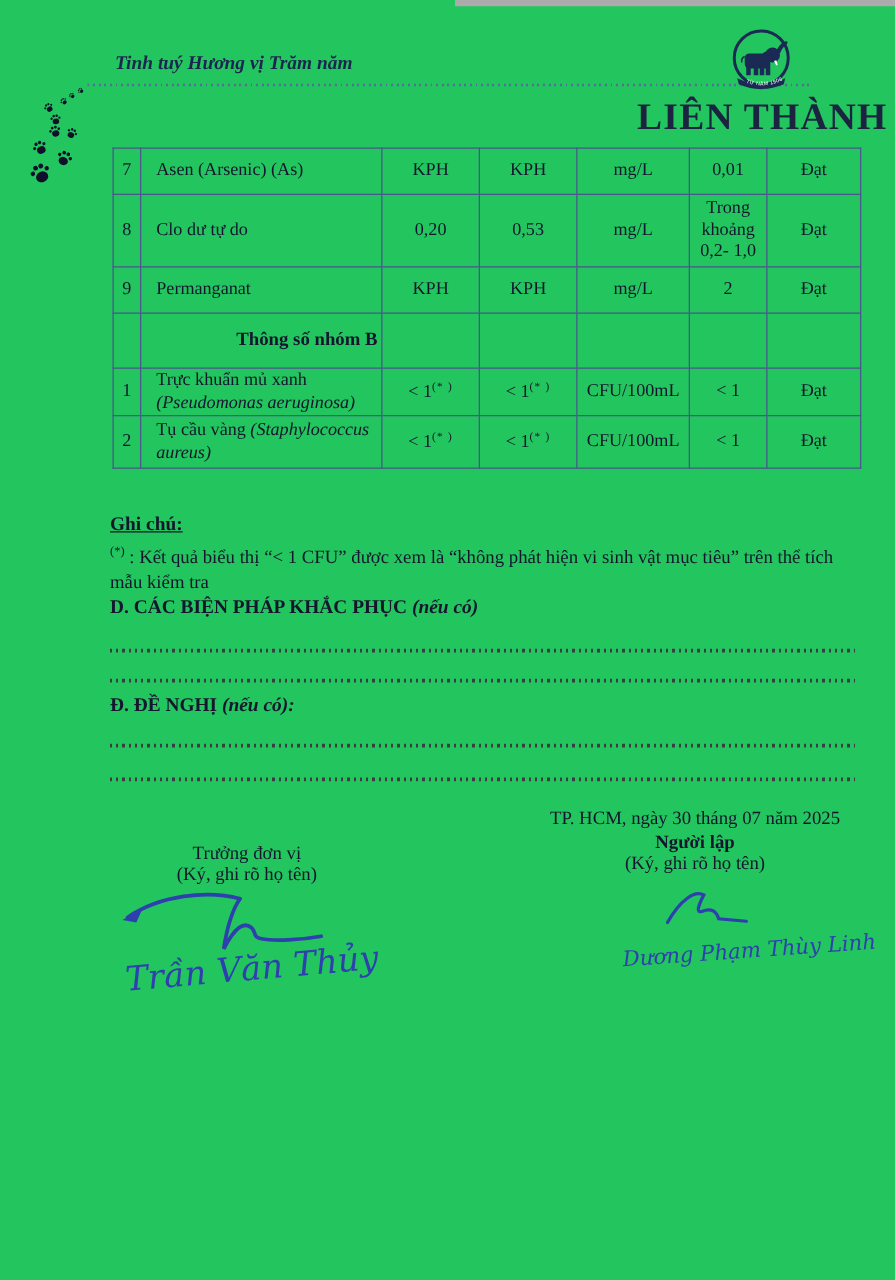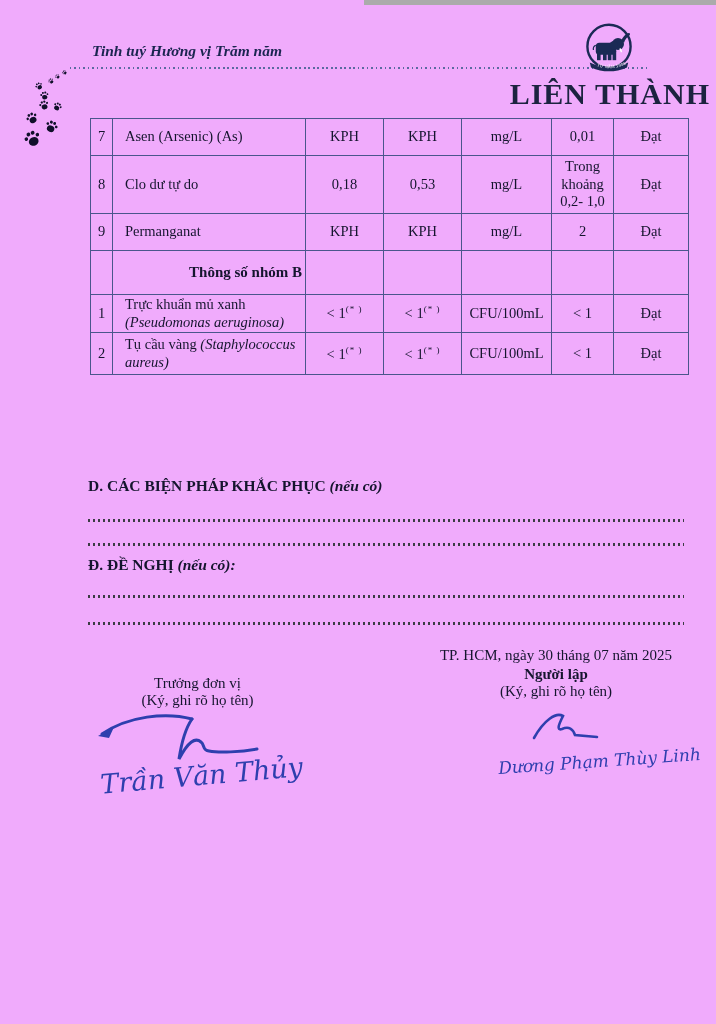--- a/index.html
+++ b/index.html
@@ -1,18 +1,18 @@
 <!DOCTYPE html>
 <html><head>
 <meta charset="utf-8">
 <style>
   html,body{margin:0;padding:0;background:#e8e8e8;}
   .page{
     position:relative;width:716px;height:1024px;margin:0 auto;
-    background:#f0abfc;overflow:hidden;
+    background:#22c55e;overflow:hidden;
     font-family:"Liberation Serif", serif;color:#15152e;
   }
   .scan-strip{position:absolute;left:364px;top:0;width:352px;height:5px;background:#ababab;}
   
   .tagline{position:absolute;left:92px;top:42px;font-size:15.5px;font-weight:bold;font-style:italic;color:#1a2550;}
   .header-dotted{position:absolute;left:70px;top:67px;width:578px;height:2px;
     background-image:repeating-linear-gradient(90deg,#5a6aa0 0 1.5px,transparent 1.5px 4.5px);}
   .brand{position:absolute;right:6px;top:77px;font-size:30px;font-weight:bold;letter-spacing:1px;color:#1c2340;}
   .logo{position:absolute;left:579px;top:20px;width:60px;height:60px;}
   .paw{position:absolute;}
@@ -173,21 +173,21 @@
           <td class="name">Asen (Arsenic) (As)</td>
           <td>KPH</td>
           <td>KPH</td>
           <td>mg/L</td>
           <td>0,01</td>
           <td>Đạt</td>
         </tr>
         <tr>
           <td>8</td>
           <td class="name">Clo dư tự do</td>
-          <td>0,18</td>
+          <td>0,20</td>
           <td>0,53</td>
           <td>mg/L</td>
           <td>Trong khoảng 0,2- 1,0</td>
           <td>Đạt</td>
         </tr>
         <tr>
           <td>9</td>
           <td class="name">Permanganat</td>
           <td>KPH</td>
           <td>KPH</td>
@@ -218,20 +218,24 @@
           <td class="name">Tụ cầu vàng <i>(Staphylococcus aureus)</i></td>
           <td>&lt; 1<sup>(* )</sup></td>
           <td>&lt; 1<sup>(* )</sup></td>
           <td>CFU/100mL</td>
           <td>&lt; 1</td>
           <td>Đạt</td>
         </tr>
       </tbody>
   </table>
 
+  <div class="notes">
+    <span class="notes-title">Ghi chú:</span>
+    <div class="notes-body"><sup>(*)</sup><span> : Kết quả biểu thị “&lt; 1 CFU” được xem là “không phát hiện vi sinh vật mục tiêu” trên thể tích mẫu kiểm tra</span></div>
+  </div>
 
   <div class="sec sec-d">
     <span>D. CÁC BIỆN PHÁP KHẮC PHỤC </span><span class="it">(nếu có)</span>
   </div>
   <div class="dotline dl1"></div>
   <div class="dotline dl2"></div>
 
   <div class="sec sec-dd">
     <span>Đ. ĐỀ NGHỊ </span><span class="it">(nếu có):</span>
   </div>

